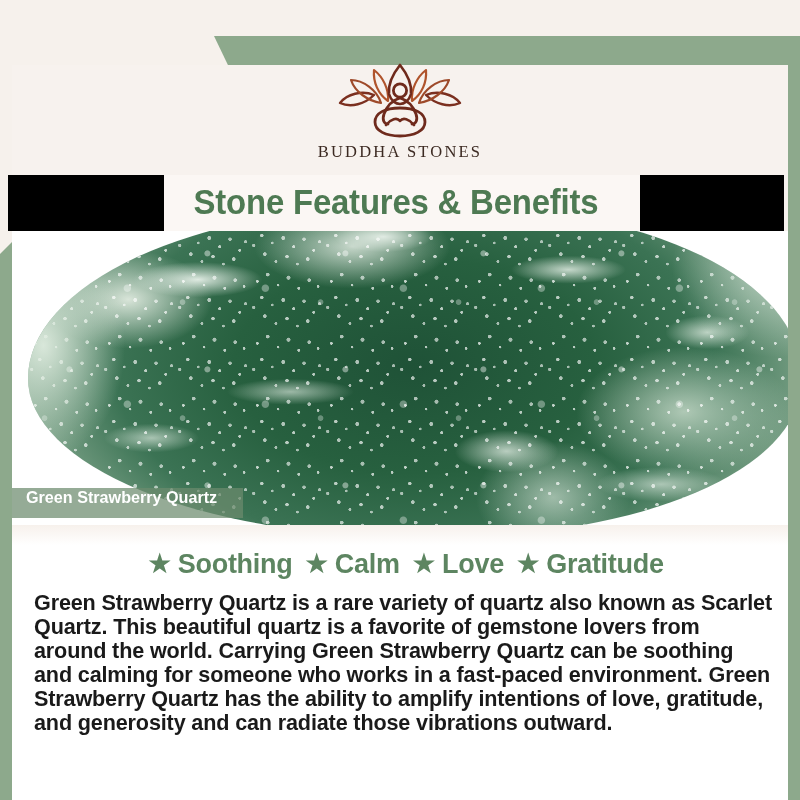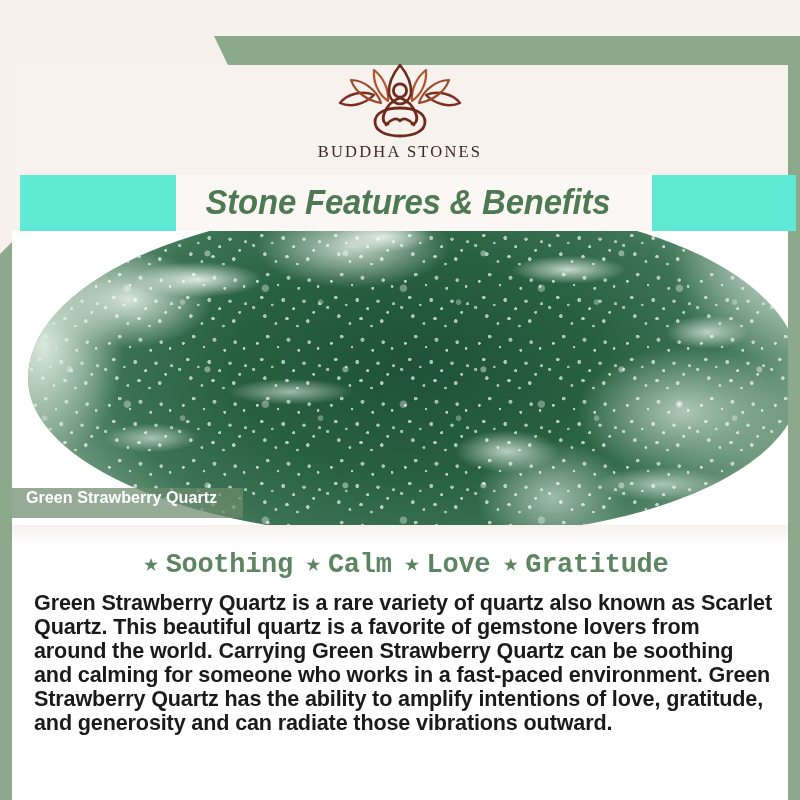--- a/index.html
+++ b/index.html
@@ -102,26 +102,25 @@
     font-size: 16.5px;
     letter-spacing: 2.2px;
     color: #3c2a22;
     margin-top: 1px;
     white-space: nowrap;
   }
 
   
   .title-band {
     position: absolute;
-    left: 20px;
+    left: 8px;
     top: 139px;
     width: 776px;
     height: 56px;
-    background: #5eead4;
-    font-style: italic;
+    background: #000000;
   }
   .title-panel {
     position: absolute;
     left: 156px;
     top: 0;
     width: 476px;
     height: 56px;
     background: #fbf7f4;
   }
   .title-text {
@@ -269,21 +268,21 @@
     height: 20px;
     background: linear-gradient(#f7f1ec, #ffffff);
   }
 
   .keywords {
     position: absolute;
     left: 12px;
     right: 0;
     top: 24px;
     text-align: center;
-    font-family: Liberation Mono, monospace;
+    font-family: Liberation Sans, sans-serif;
     font-weight: bold;
     font-size: 27px;
     color: #5d8561;
     white-space: nowrap;
   }
   .keywords .kw-star {
     color: #5d8561;
     font-size: 25px;
     position: relative;
     top: -1px;

